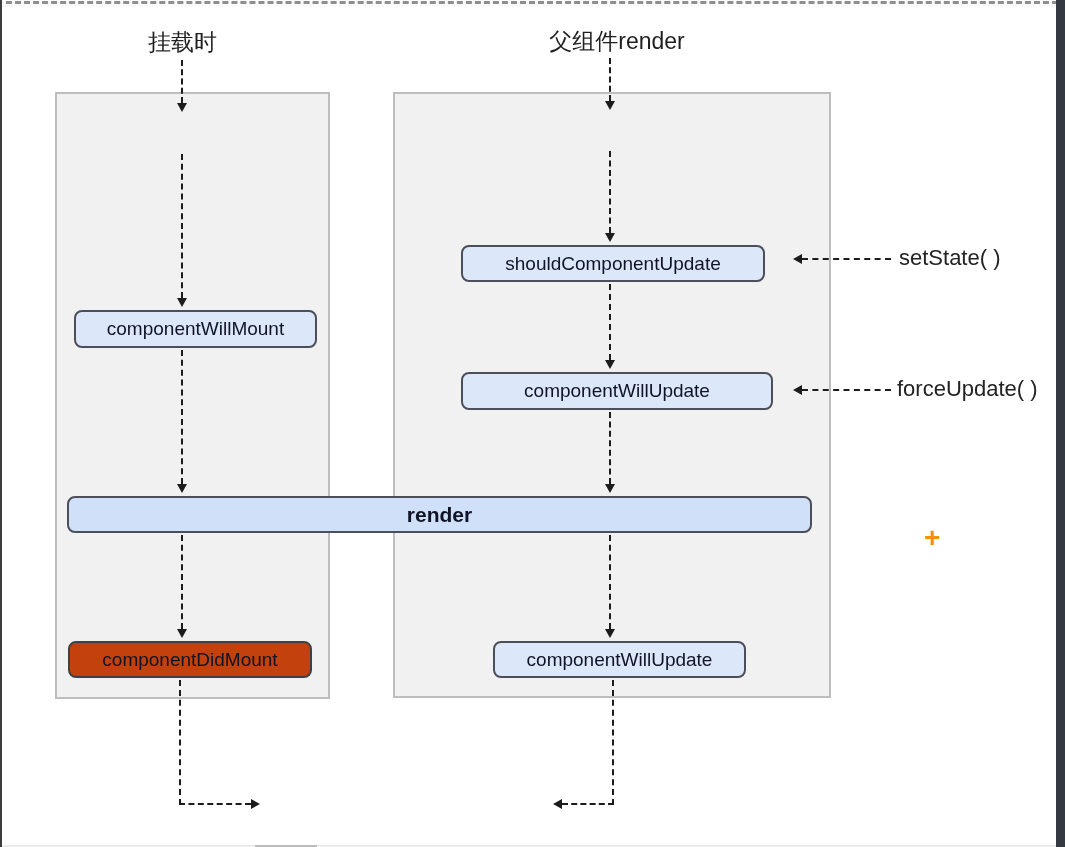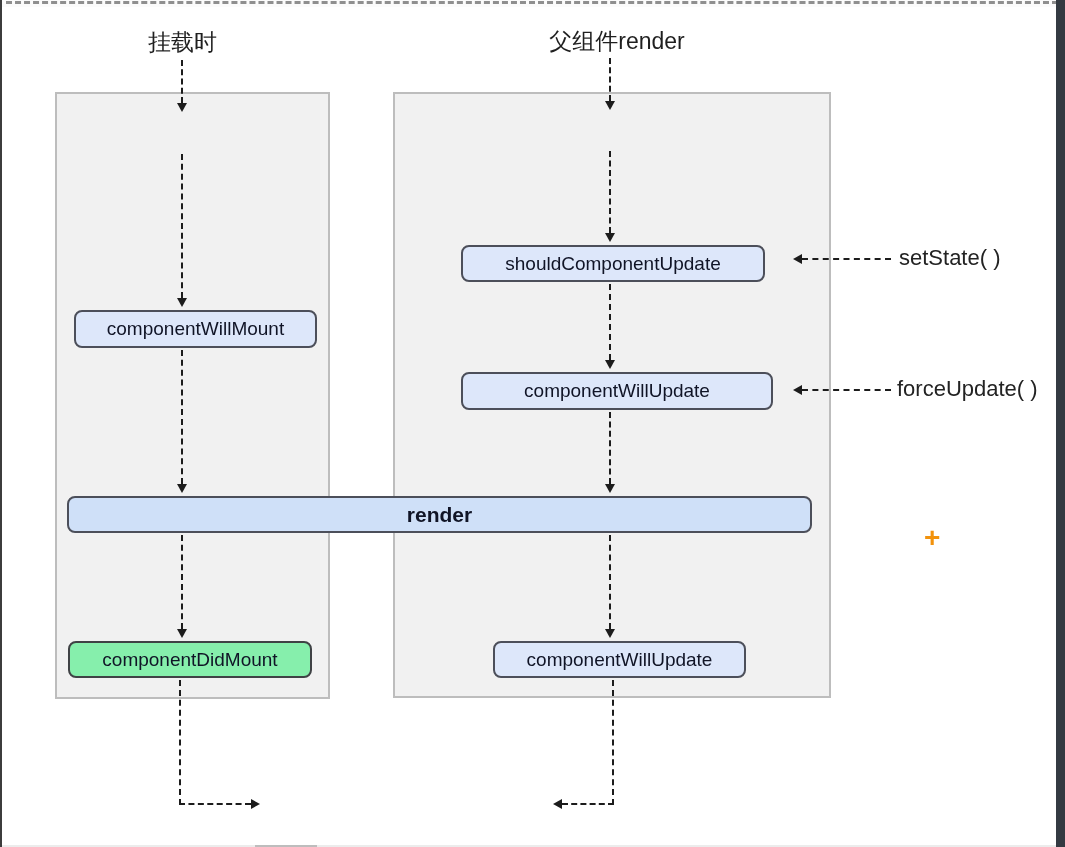--- a/index.html
+++ b/index.html
@@ -21,21 +21,21 @@
 
   
   .col-header{position:absolute;font-size:23px;color:#1f1f1f;text-align:center;white-space:nowrap;}
   .col-header.mount{left:120px;top:27px;width:125px;}
   .col-header.parent{left:532px;top:26px;width:170px;}
 
   
   .node{position:absolute;box-sizing:border-box;border:2px solid #4c4f5a;border-radius:8px;
         display:flex;align-items:center;justify-content:center;
         font-size:19px;color:#101426;background:#dde7fa;white-space:nowrap;}
-  .node.green{background:#86efac;border-color:#3f4245;text-align:right;}
+  .node.green{background:#c2410c;border-color:#3f4245;text-align:right;}
   .node.render{background:#cfe0f8;font-weight:bold;font-size:21px;}
 
   #n-constructor{left:114px;top:115px;width:153px;height:37px;}
   #n-willmount{left:74px;top:310px;width:243px;height:38px;}
   #n-didmount{left:68px;top:641px;width:244px;height:37px;}
   #n-receiveprops{left:461px;top:112px;width:324px;height:37px;}
   #n-shouldupdate{left:461px;top:245px;width:304px;height:37px;}
   #n-willupdate{left:461px;top:372px;width:312px;height:38px;}
   #n-didupdate{left:493px;top:641px;width:253px;height:37px;}
   #n-render{left:67px;top:496px;width:745px;height:37px;}

